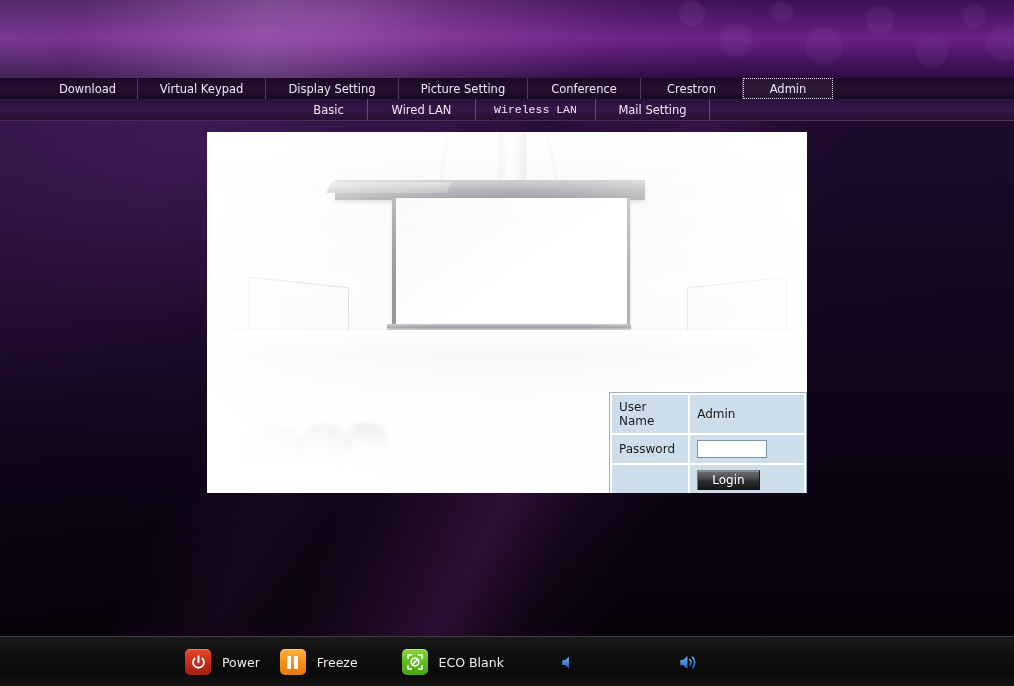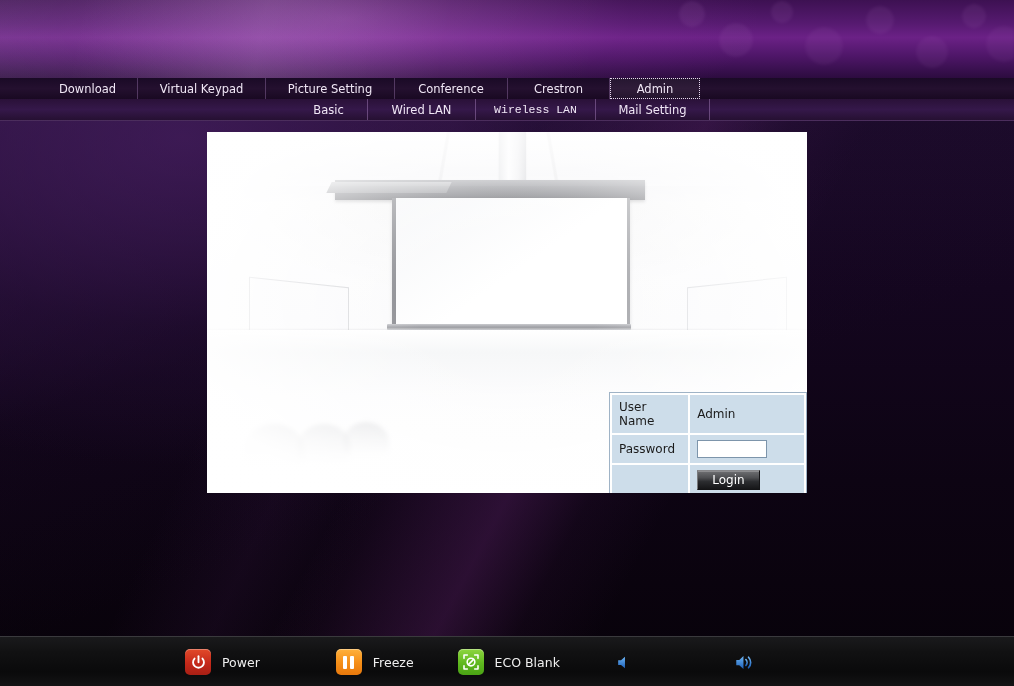--- a/index.html
+++ b/index.html
@@ -192,20 +192,23 @@
     </div>
   </div>
 
   <div class="nav">
     <div class="spacer"></div>
   <div class="nav-item" style="width: 100px;">
         <span>Download</span>
       </div>
       <div class="nav-item" style="width: 128px;">
         <span>Virtual Keypad</span>
+      </div>
+      <div class="nav-item" style="width: 133px;">
+        <span>Display Setting</span>
       </div>
       <div class="nav-item" style="width: 129px; align-items: center;">
         <span>Picture Setting</span>
       </div>
       <div class="nav-item" style="width: 113px;">
         <span>Conference</span>
       </div>
       <div class="nav-item" style="width: 102px;">
         <span>Crestron</span>
       </div>
@@ -294,21 +297,21 @@
           </td>
         </tr>
       </tbody>
         </table>
     </div>
   </div>
 
   <div class="botbar">
     <div style="width:178px;flex:0 0 auto;"></div>
 
-    <div class="ctl" style="margin-right:76px;padding-left:7px;">
+    <div class="ctl" style="margin-right:20px;padding-left:7px;">
       <span class="ico ico-power">
         <svg width="17" height="17" viewBox="0 0 24 24" fill="none" stroke="#ffffff" stroke-width="2.6" stroke-linecap="round">
           <path d="M12 3.2 L12 11.6"></path>
           <path d="M6.4 6.4 A7.7 7.7 0 1 0 17.6 6.4"></path>
         </svg>
       </span>
       <span class="lbl2">Power</span>
     </div>
 
     <div class="ctl" style="margin-right:44px;">

